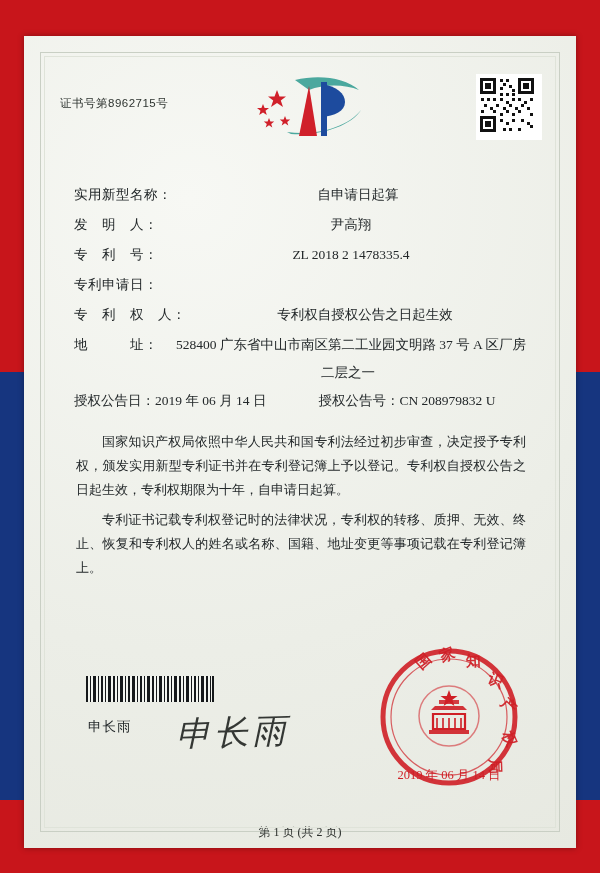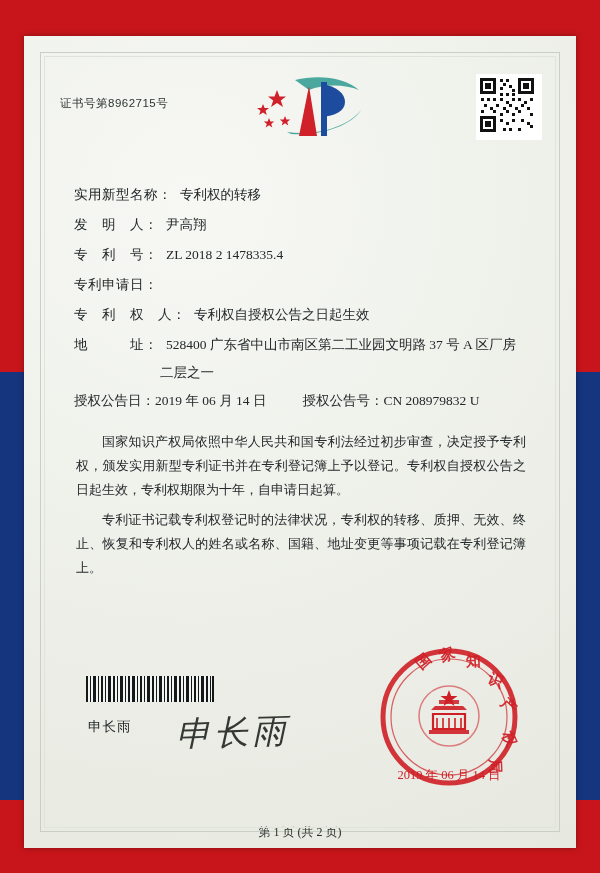--- a/index.html
+++ b/index.html
@@ -117,20 +117,21 @@
     letter-spacing: 3px;
     color: #1d211e;
   }
 
   .fields {
     margin-top: 30px;
     padding-left: 16px;
     padding-right: 6px;
     font-family: "Liberation Serif", serif;
     color: #23282a;
+    text-align: center;
   }
   .frow {
     display: flex;
     align-items: flex-start;
     font-size: 13.5px;
     line-height: 30px;
     white-space: nowrap;
   }
   .flabel {
     flex: 0 0 auto;
@@ -147,20 +148,21 @@
     line-height: 26px;
     font-family: "Liberation Serif", serif;
     color: #23282a;
   }
   .grant-row {
     display: flex;
     font-size: 13.5px;
     line-height: 30px;
     font-family: "Liberation Serif", serif;
     color: #23282a;
+    gap: 16px;
   }
   .grant-left { flex: 0 0 auto; }
   .grant-right { margin-left: 36px; }
 
   .body-text {
     margin-top: 14px;
     padding-left: 18px;
     padding-right: 16px;
     font-family: "Liberation Serif", serif;
     font-size: 13px;
@@ -317,21 +319,21 @@
                 <rect x="52" y="49" width="3" height="3"></rect>
             </g>
           </svg>
         </div>
       </div>
 
 
       <div class="fields">
         <div class="frow">
           <span class="flabel">实用新型名称：</span>
-          <span class="fvalue">专利权的转移</span>
+          <span class="fvalue">自申请日起算</span>
         </div>
         <div class="frow">
           <span class="flabel">发　明　人：</span>
           <span class="fvalue">尹高翔</span>
         </div>
         <div class="frow">
           <span class="flabel">专　利　号：</span>
           <span class="fvalue">ZL 2018 2 1478335.4</span>
         </div>
         <div class="frow">

